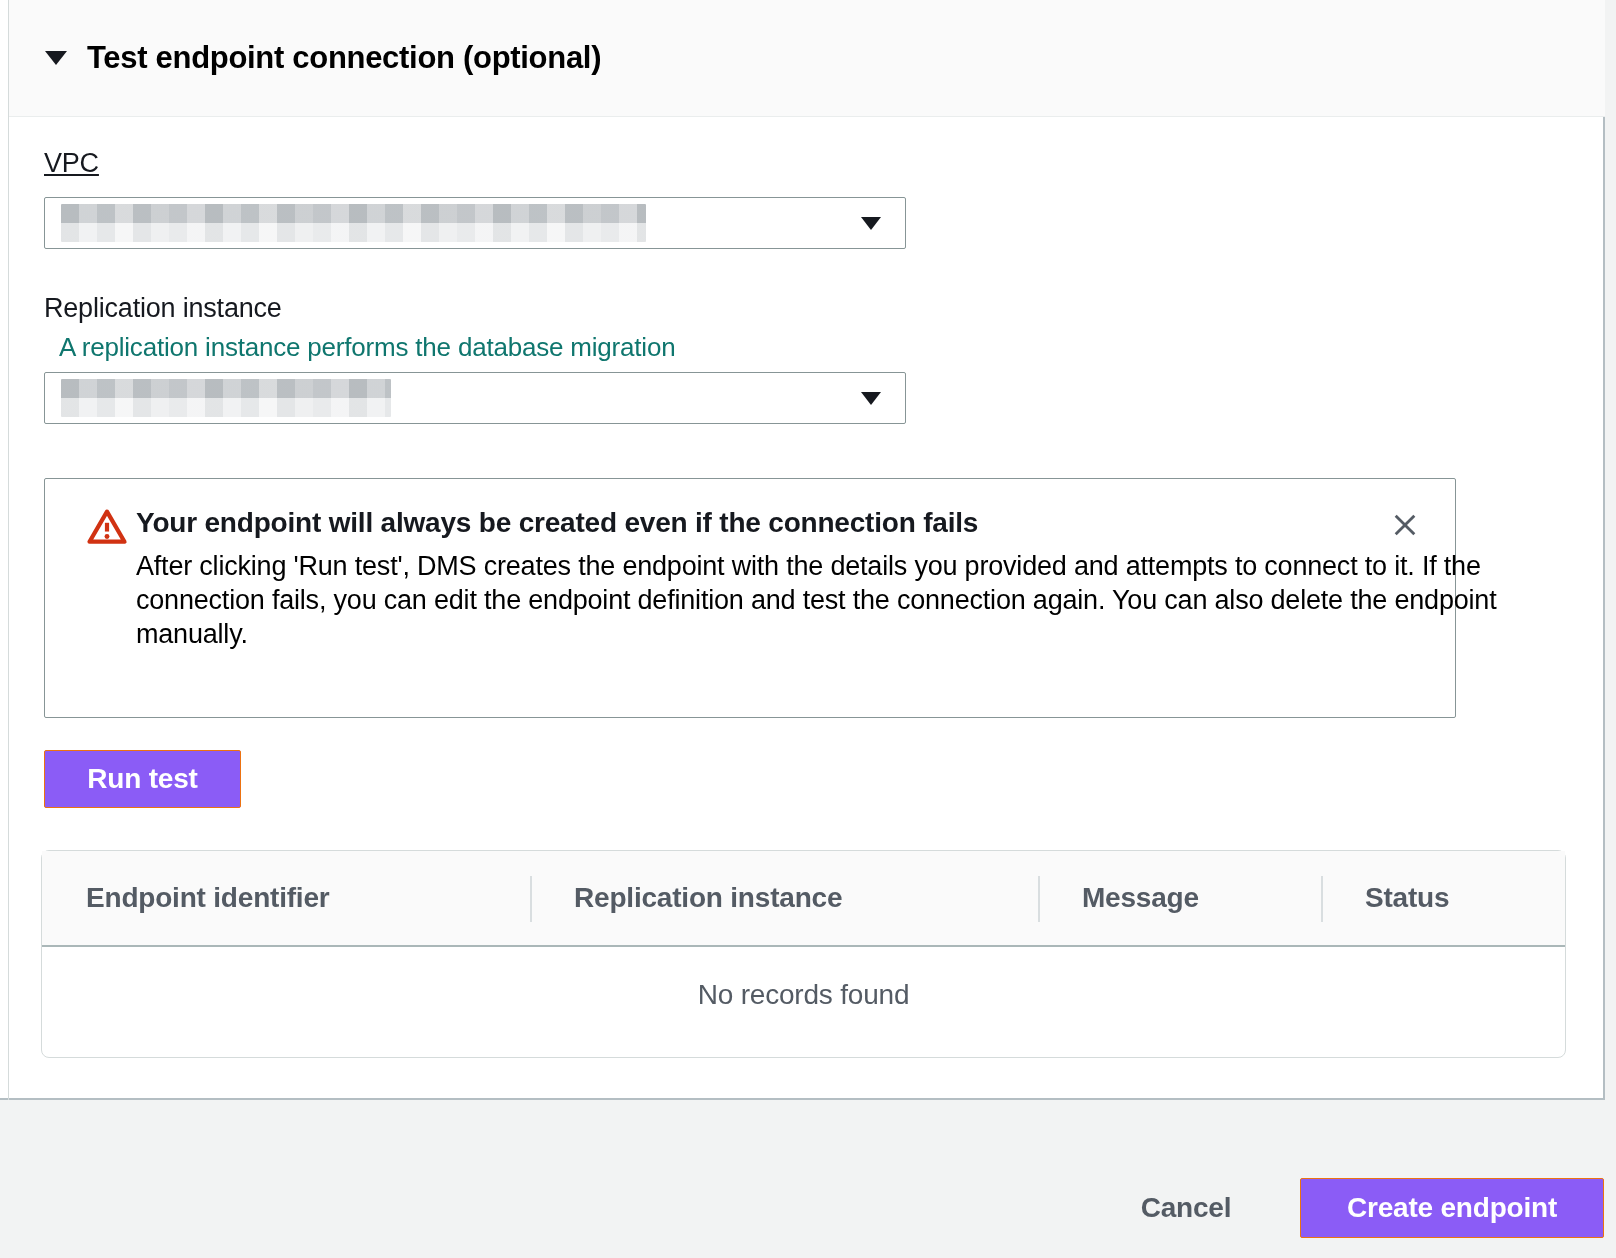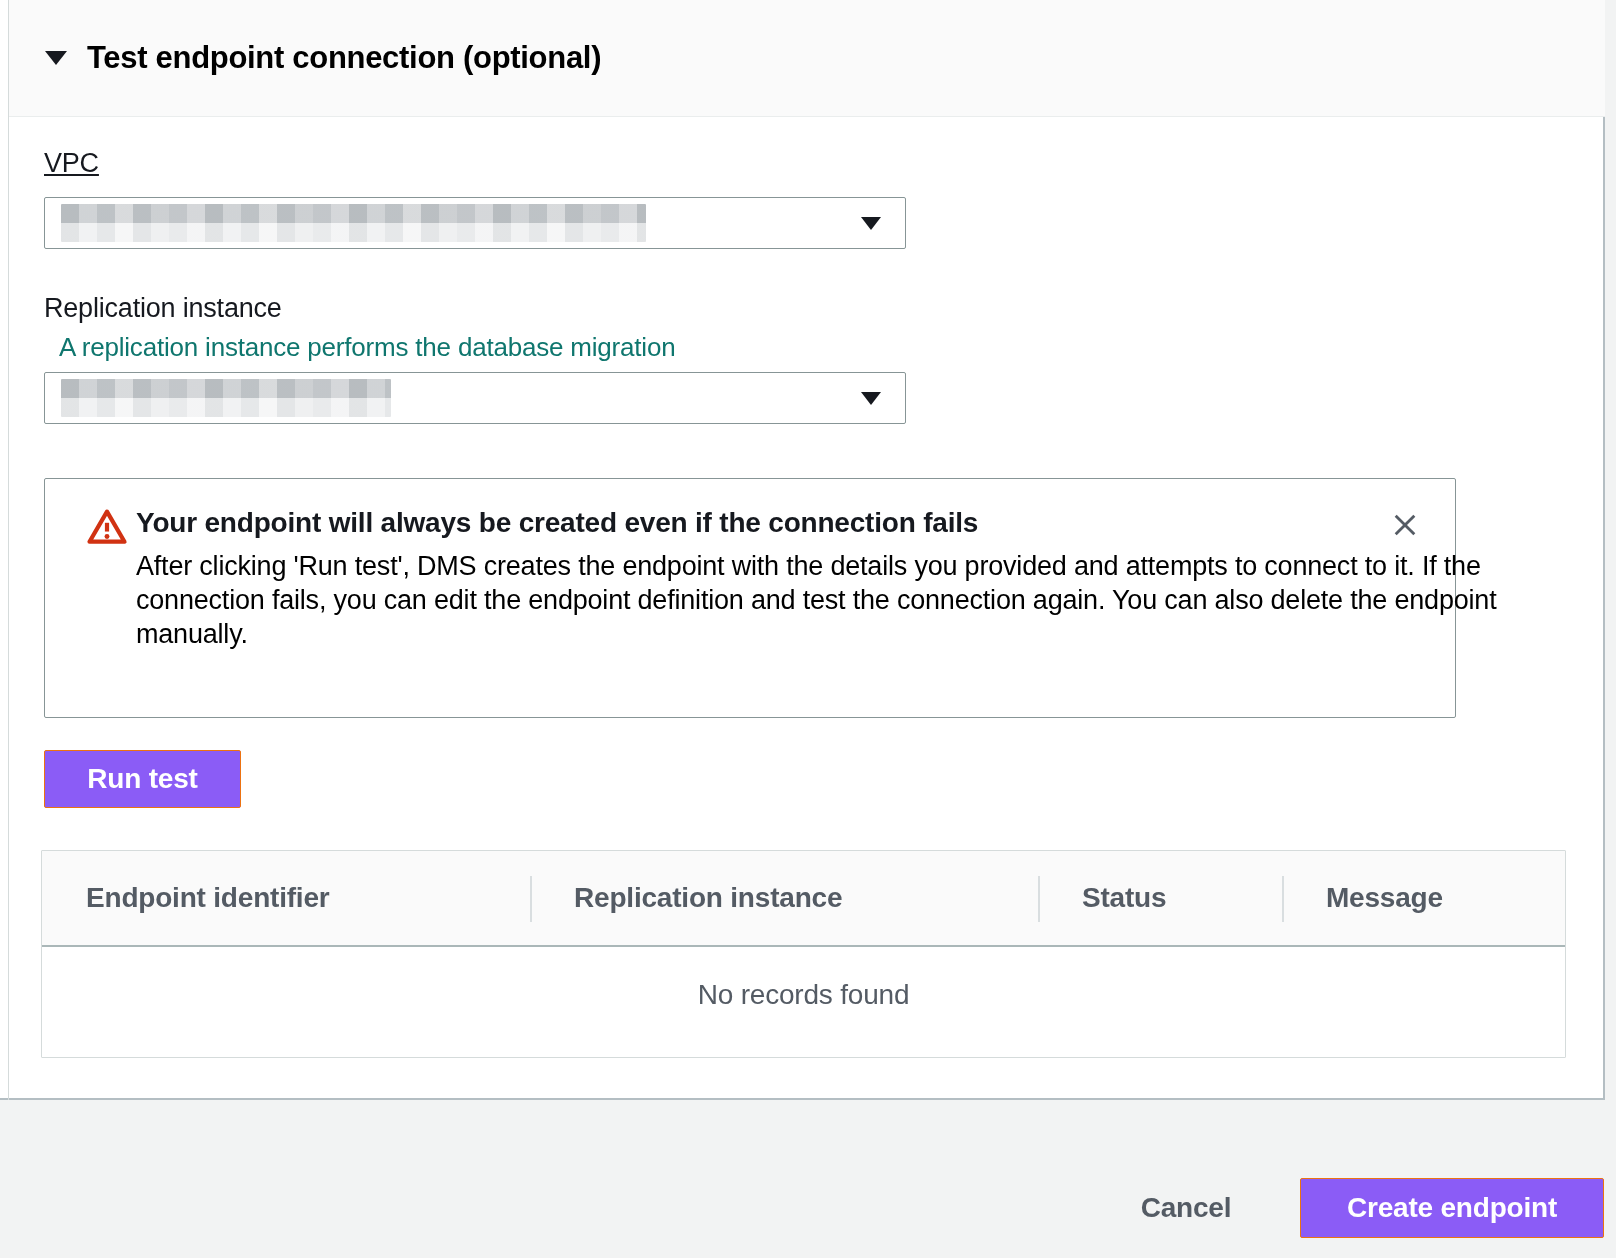--- a/index.html
+++ b/index.html
@@ -111,21 +111,21 @@
     position: absolute; left: 1108px; top: 1180px; width: 156px; height: 56px;
     background: transparent; border: none; cursor: pointer;
     color: #545b64; font-family: "Liberation Sans", sans-serif;
     font-size: 28px; font-weight: 700; letter-spacing: -0.2px;
     display: flex; align-items: center; justify-content: center;
   }
 
   
   .results-table {
     position: absolute; left: 41px; top: 850px; width: 1525px; height: 208px;
-    background: #ffffff; border: 1px solid #d5dbdb; border-radius: 1px;
+    background: #ffffff; border: 1px solid #d5dbdb; border-radius: 8px;
   }
   .table-head {
     height: 96px; background: #fafafa;
     border-bottom: 2px solid #aab7b8;
     display: flex; align-items: center;
   }
   .th {
     position: relative; height: 100%;
     display: flex; align-items: center;
     padding-left: 44px;
@@ -191,22 +191,22 @@
       </svg>
     </button>
   </div>
 
   <button class="btn-primary btn-run-test">Run test</button>
 
   <div class="results-table">
     <div class="table-head">
       <div class="th th-1">Endpoint identifier</div>
       <div class="th th-2">Replication instance</div>
+      <div class="th th-4">Message</div>
       <div class="th th-3">Status</div>
-      <div class="th th-4">Message</div>
     </div>
     <div class="table-empty">No records found</div>
   </div>
 
   <button class="btn-link">Cancel</button>
   <button class="btn-primary btn-create">Create endpoint</button>
 
 </div>
 
 </body></html>

